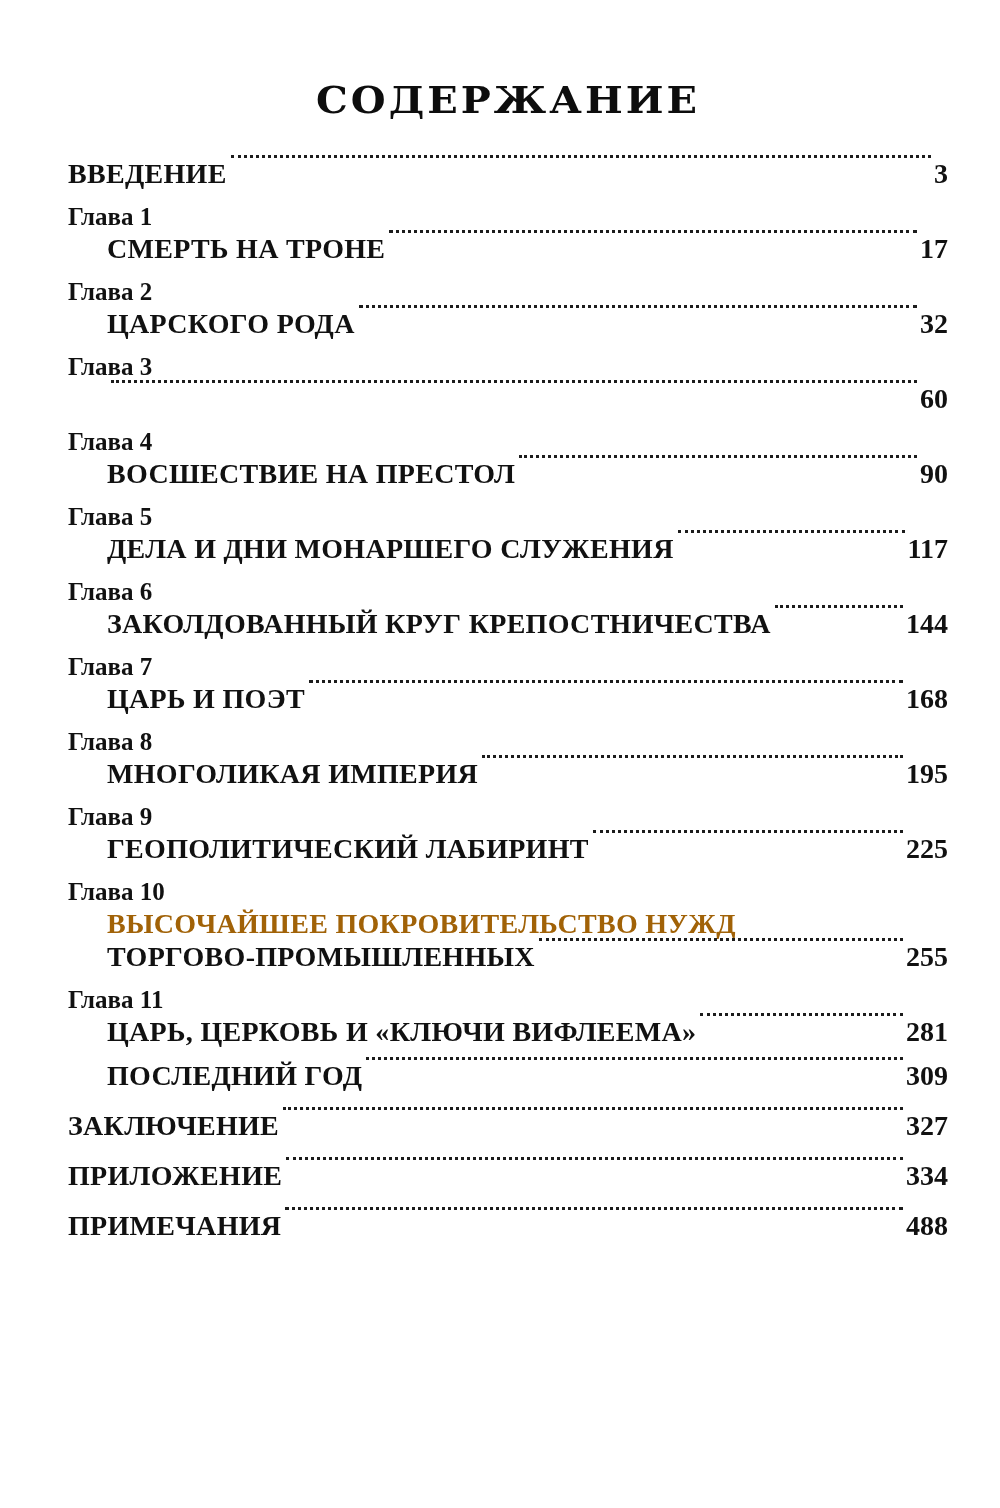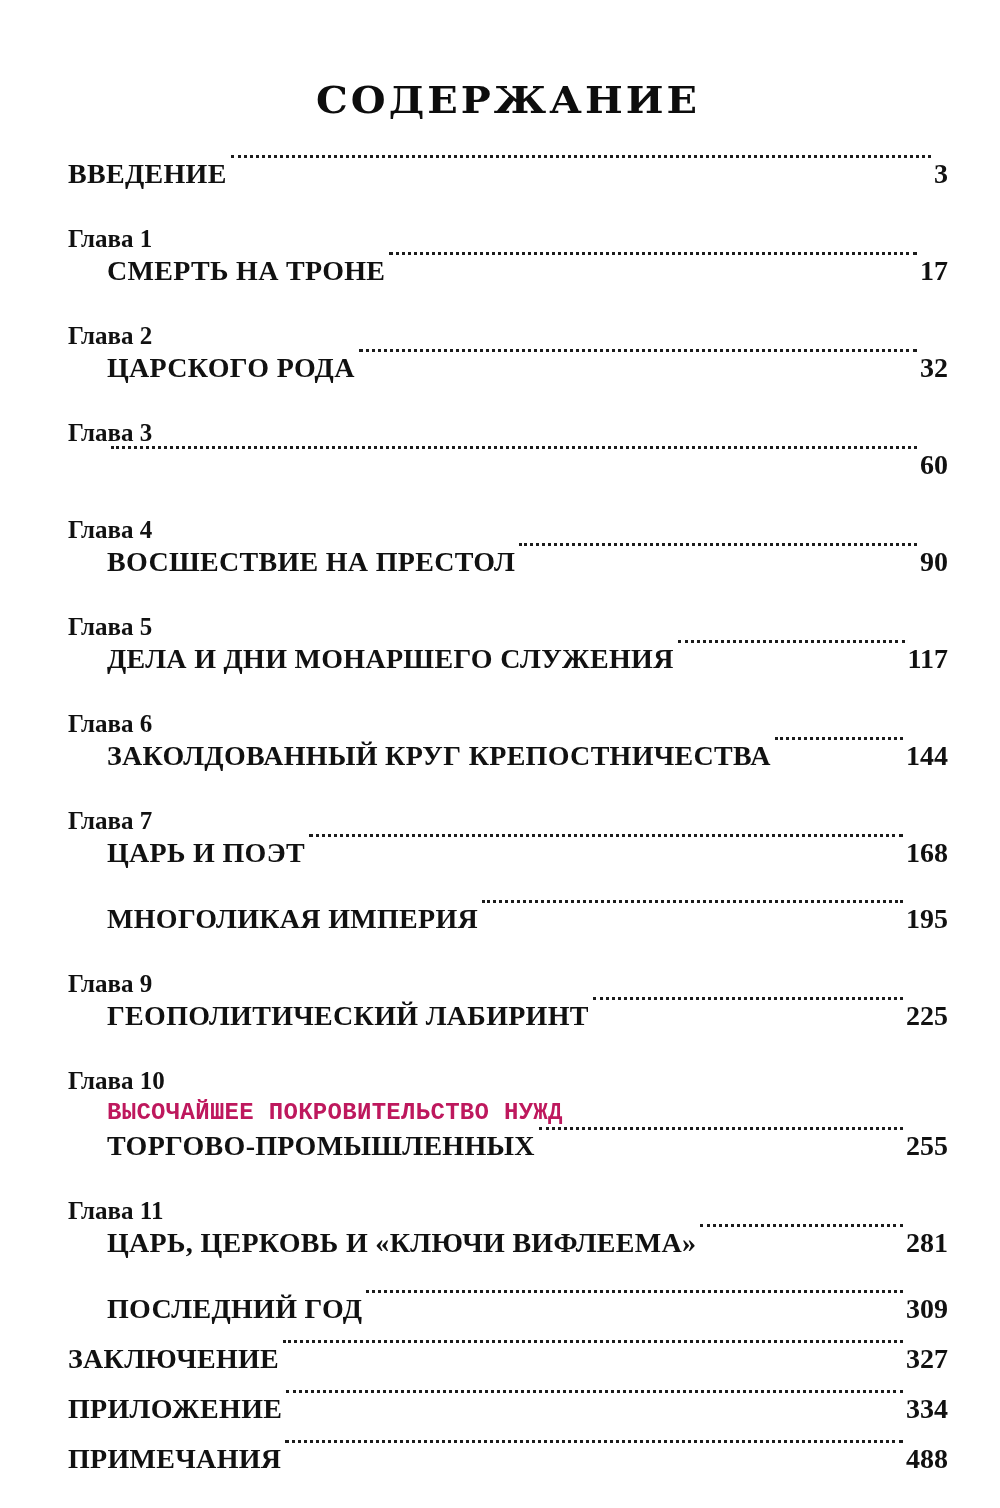--- a/index.html
+++ b/index.html
@@ -29,21 +29,21 @@
     color: #0d0d0d;
     margin-bottom: 34px;
     transform: scaleY(0.95);
   }
 
   .toc-list {
     width: 100%;
   }
 
   .entry {
-    margin-top: 33px;
+    margin-top: 11px;
   }
 
   .entry.top-level {
     margin-top: 17px;
   }
 
   .entry.end-section {
     margin-top: 17px;
   }
 
@@ -52,25 +52,24 @@
     font-size: 25px;
     line-height: 31px;
     color: #111111;
   }
 
   .entry-body { width: 100%; }
   .entry-body.indented { padding-left: 39px; }
 
   .title-line {
     font-weight: 700;
-    font-size: 24px;
+    font-size: 28px;
     line-height: 33px;
     letter-spacing: 0.3px;
-    color: #be185d;
-    font-family: Liberation Mono, monospace;
+    color: #a16207;
   }
 
   .dots-row {
     display: flex;
     align-items: flex-start;
     width: 100%;
   }
 
   .entry-title {
     font-weight: 700;
@@ -177,20 +176,21 @@
         <div class="chapter-label">Глава 7</div>
         <div class="entry-body indented">
           <div class="dots-row">
             <span class="entry-title">ЦАРЬ И ПОЭТ</span>
             <span class="leader"></span>
             <span class="page-num">168</span>
           </div>
         </div>
       </div>
       <div class="entry">
+        <div class="chapter-label">Глава 8</div>
         <div class="entry-body indented">
           <div class="dots-row">
             <span class="entry-title">МНОГОЛИКАЯ ИМПЕРИЯ</span>
             <span class="leader"></span>
             <span class="page-num">195</span>
           </div>
         </div>
       </div>
       <div class="entry">
         <div class="chapter-label">Глава 9</div>

